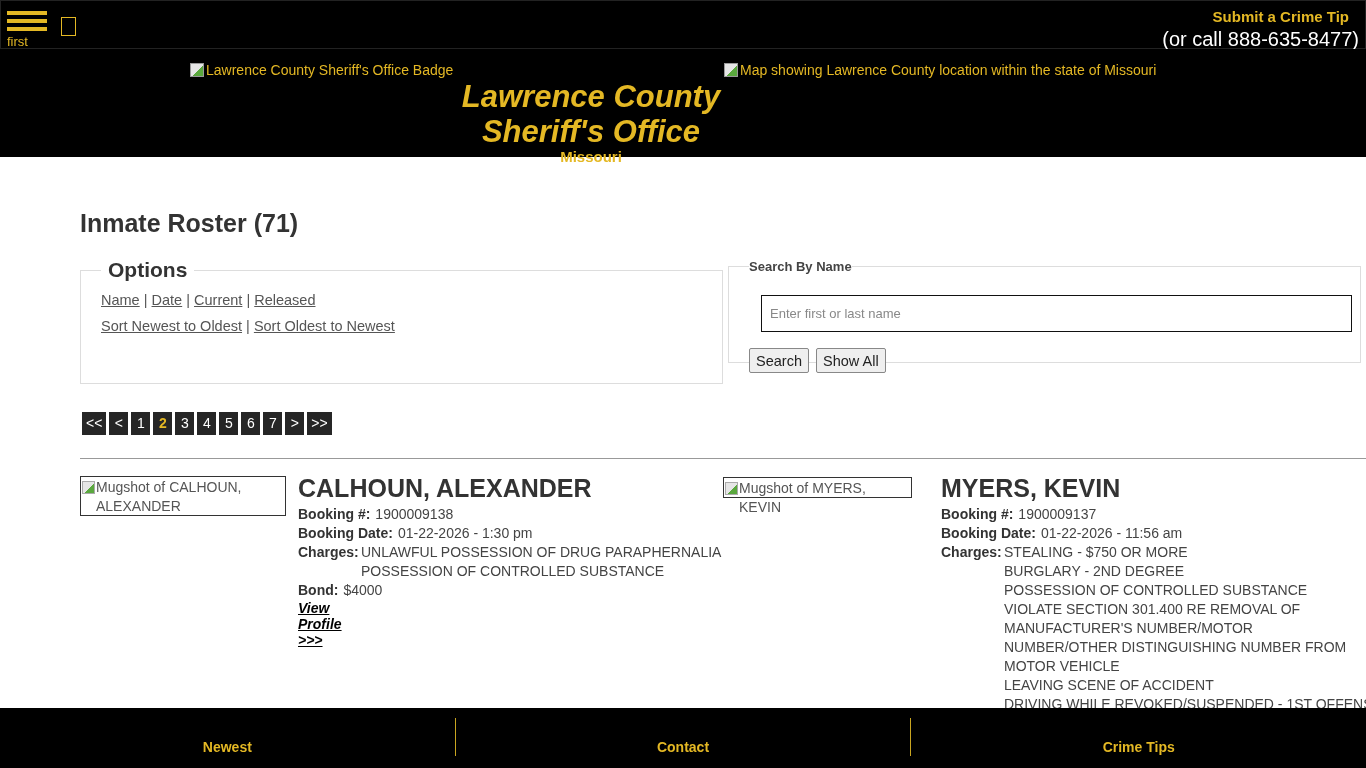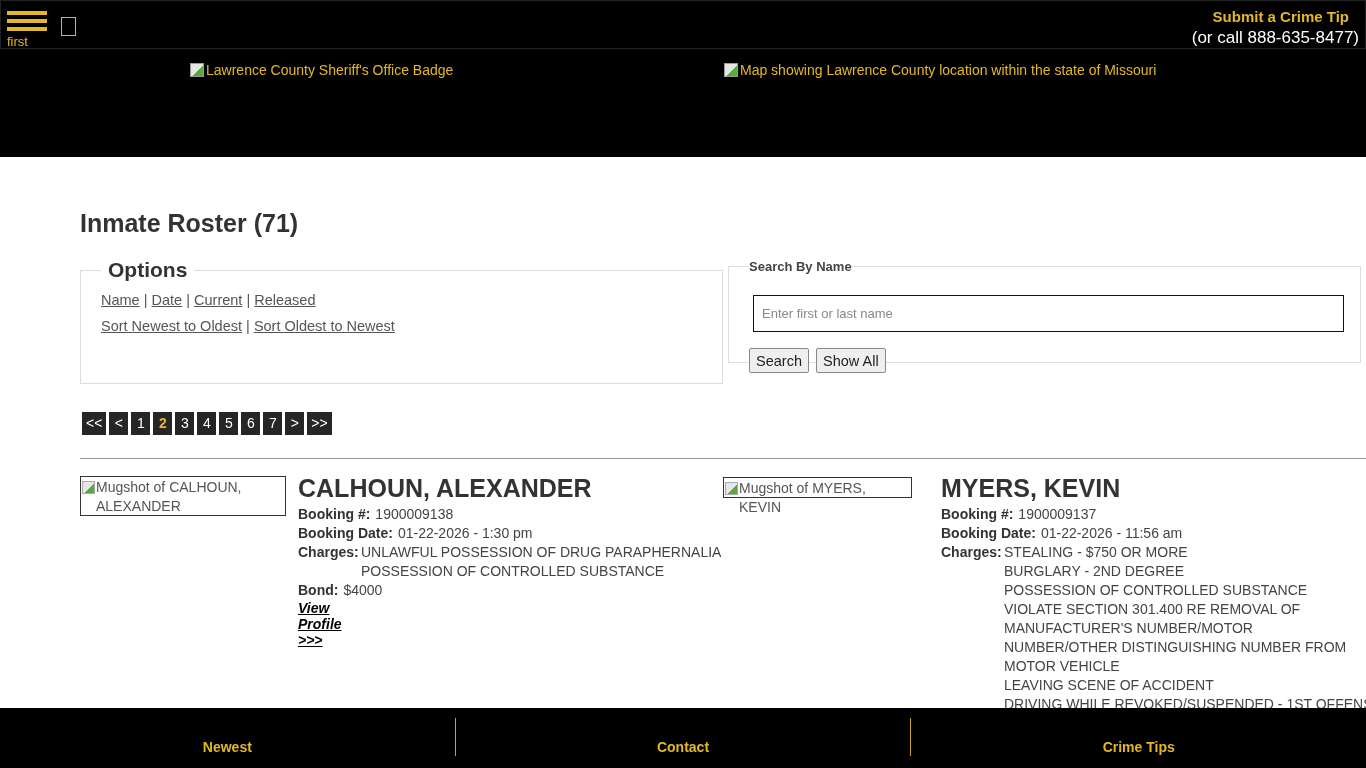--- a/index.html
+++ b/index.html
@@ -6,42 +6,42 @@
   html, body { width: 1366px; height: 768px; overflow: hidden; background: #fff; }
   body { font-family: "Liberation Sans", "DejaVu Sans", sans-serif; color: #333; position: relative; }
 
   .topbar { position: absolute; left: 0; top: 0; width: 1366px; height: 49px; background: #000; border: 1px solid #222; }
   .menu-btn { position: absolute; left: 6px; top: 10px; width: 40px; height: 38px; cursor: pointer; }
   .menu-btn .bar { display: block; width: 40px; height: 4px; background: #e4b824; margin-bottom: 4px; }
   .menu-btn .menu-label { position: absolute; left: 0; top: 23px; color: #e4b824; font-size: 13px; }
   .glyph-box { position: absolute; left: 60px; top: 16px; width: 15px; height: 19px; border: 1.5px solid #e4b824; }
   .tip { position: absolute; right: 6px; top: 7px; text-align: right; }
   .tip .tip-link { color: #e4b824; font-weight: bold; font-size: 15px; display: block; padding-right: 10px; text-decoration: none; }
-  .tip .tip-phone { color: #fff; font-size: 17px; display: block; margin-top: 3px; }
+  .tip .tip-phone { color: #fff; font-size: 20px; display: block; margin-top: 3px; }
 
   .banner { position: absolute; left: 0; top: 49px; width: 1366px; height: 108px; background: #000000; }
   .banner .broken-img { position: absolute; color: #e4b824; font-size: 14px; display: flex; align-items: center; }
   .banner .broken-img .img-icon { display: inline-block; width: 14px; height: 14px; margin-right: 2px; background: linear-gradient(135deg, #e6e6e6 0 55%, #5aa83e 55% 100%); border: 1px solid #999; }
   .badge-img { left: 190px; top: 13px; }
   .map-img { left: 724px; top: 13px; }
   .site-title { position: absolute; left: 441px; top: 30px; width: 300px; text-align: center; color: #e4b824; }
   .site-title .t1 { font-size: 31px; font-weight: bold; font-style: italic; line-height: 35px; display: block; }
   .site-title .t2 { font-size: 15px; font-weight: bold; display: block; margin-top: -1px; }
 
   .page-title { position: absolute; left: 80px; top: 209px; font-size: 25px; font-weight: bold; color: #333; }
 
   fieldset.options { position: absolute; left: 80px; top: 258px; width: 643px; height: 126px; border: 1px solid #ddd; padding: 0 20px; }
   fieldset.options legend { font-size: 21px; font-weight: bold; padding: 0 7px; color: #333; }
   .opt-row { font-size: 14.5px; color: #555; margin-top: 10px; }
   .opt-row a { color: #555; text-decoration: underline; }
   .opt-row + .opt-row { margin-top: 10px; }
 
   fieldset.search { position: absolute; left: 728px; top: 259px; width: 633px; height: 104px; border: 1px solid #ddd; padding: 0 20px; }
   fieldset.search legend { font-size: 13px; font-weight: bold; color: #444; padding: 0 0; }
-  .search-input { position: absolute; left: 24px; top: 21px; width: 591px; height: 37px; border: 1.5px solid #111; font-size: 13px; padding: 0 8px; color: #333; font-family: "Liberation Sans", sans-serif; }
+  .search-input { position: absolute; left: 32px; top: 21px; width: 591px; height: 37px; border: 1.5px solid #111; font-size: 13px; padding: 0 8px; color: #333; font-family: "Liberation Sans", sans-serif; }
   .search-input::placeholder { color: #888; }
   .btn { position: absolute; top: 74px; height: 25px; font-size: 14.5px; background: #efefef; border: 1px solid #888; border-radius: 2px; padding: 0 6px; color: #222; font-family: "Liberation Sans", sans-serif; cursor: pointer; }
   .btn-search { left: 20px; }
   .btn-showall { left: 87px; }
 
   .pager { position: absolute; left: 82px; top: 412px; display: flex; gap: 3px; }
   .pager a { display: inline-block; height: 23px; min-width: 19px; padding: 0 4px; background: #262626; color: #fff; font-size: 14px; line-height: 23px; text-align: center; text-decoration: none; }
   .pager a.current { color: #e4b824; font-weight: bold; }
 
   .divider { position: absolute; left: 80px; top: 458px; width: 1286px; height: 1px; background: #999; }
@@ -76,20 +76,25 @@
   <div class="tip">
     <a class="tip-link" href="#">Submit a Crime Tip</a>
     <span class="tip-phone">(or call 888-635-8477)</span>
   </div>
 </div>
 
 <div class="banner">
   <div class="broken-img badge-img">
     <span class="img-icon"></span>
     <span>Lawrence County Sheriff's Office Badge</span>
+  </div>
+  <div class="site-title">
+    <span class="t1">Lawrence County</span>
+    <span class="t1">Sheriff's Office</span>
+    <span class="t2">Missouri</span>
   </div>
   <div class="broken-img map-img">
     <span class="img-icon"></span>
     <span>Map showing Lawrence County location within the state of Missouri</span>
   </div>
 </div>
 
 <h1 class="page-title">Inmate Roster (71)</h1>
 
 <fieldset class="options">

